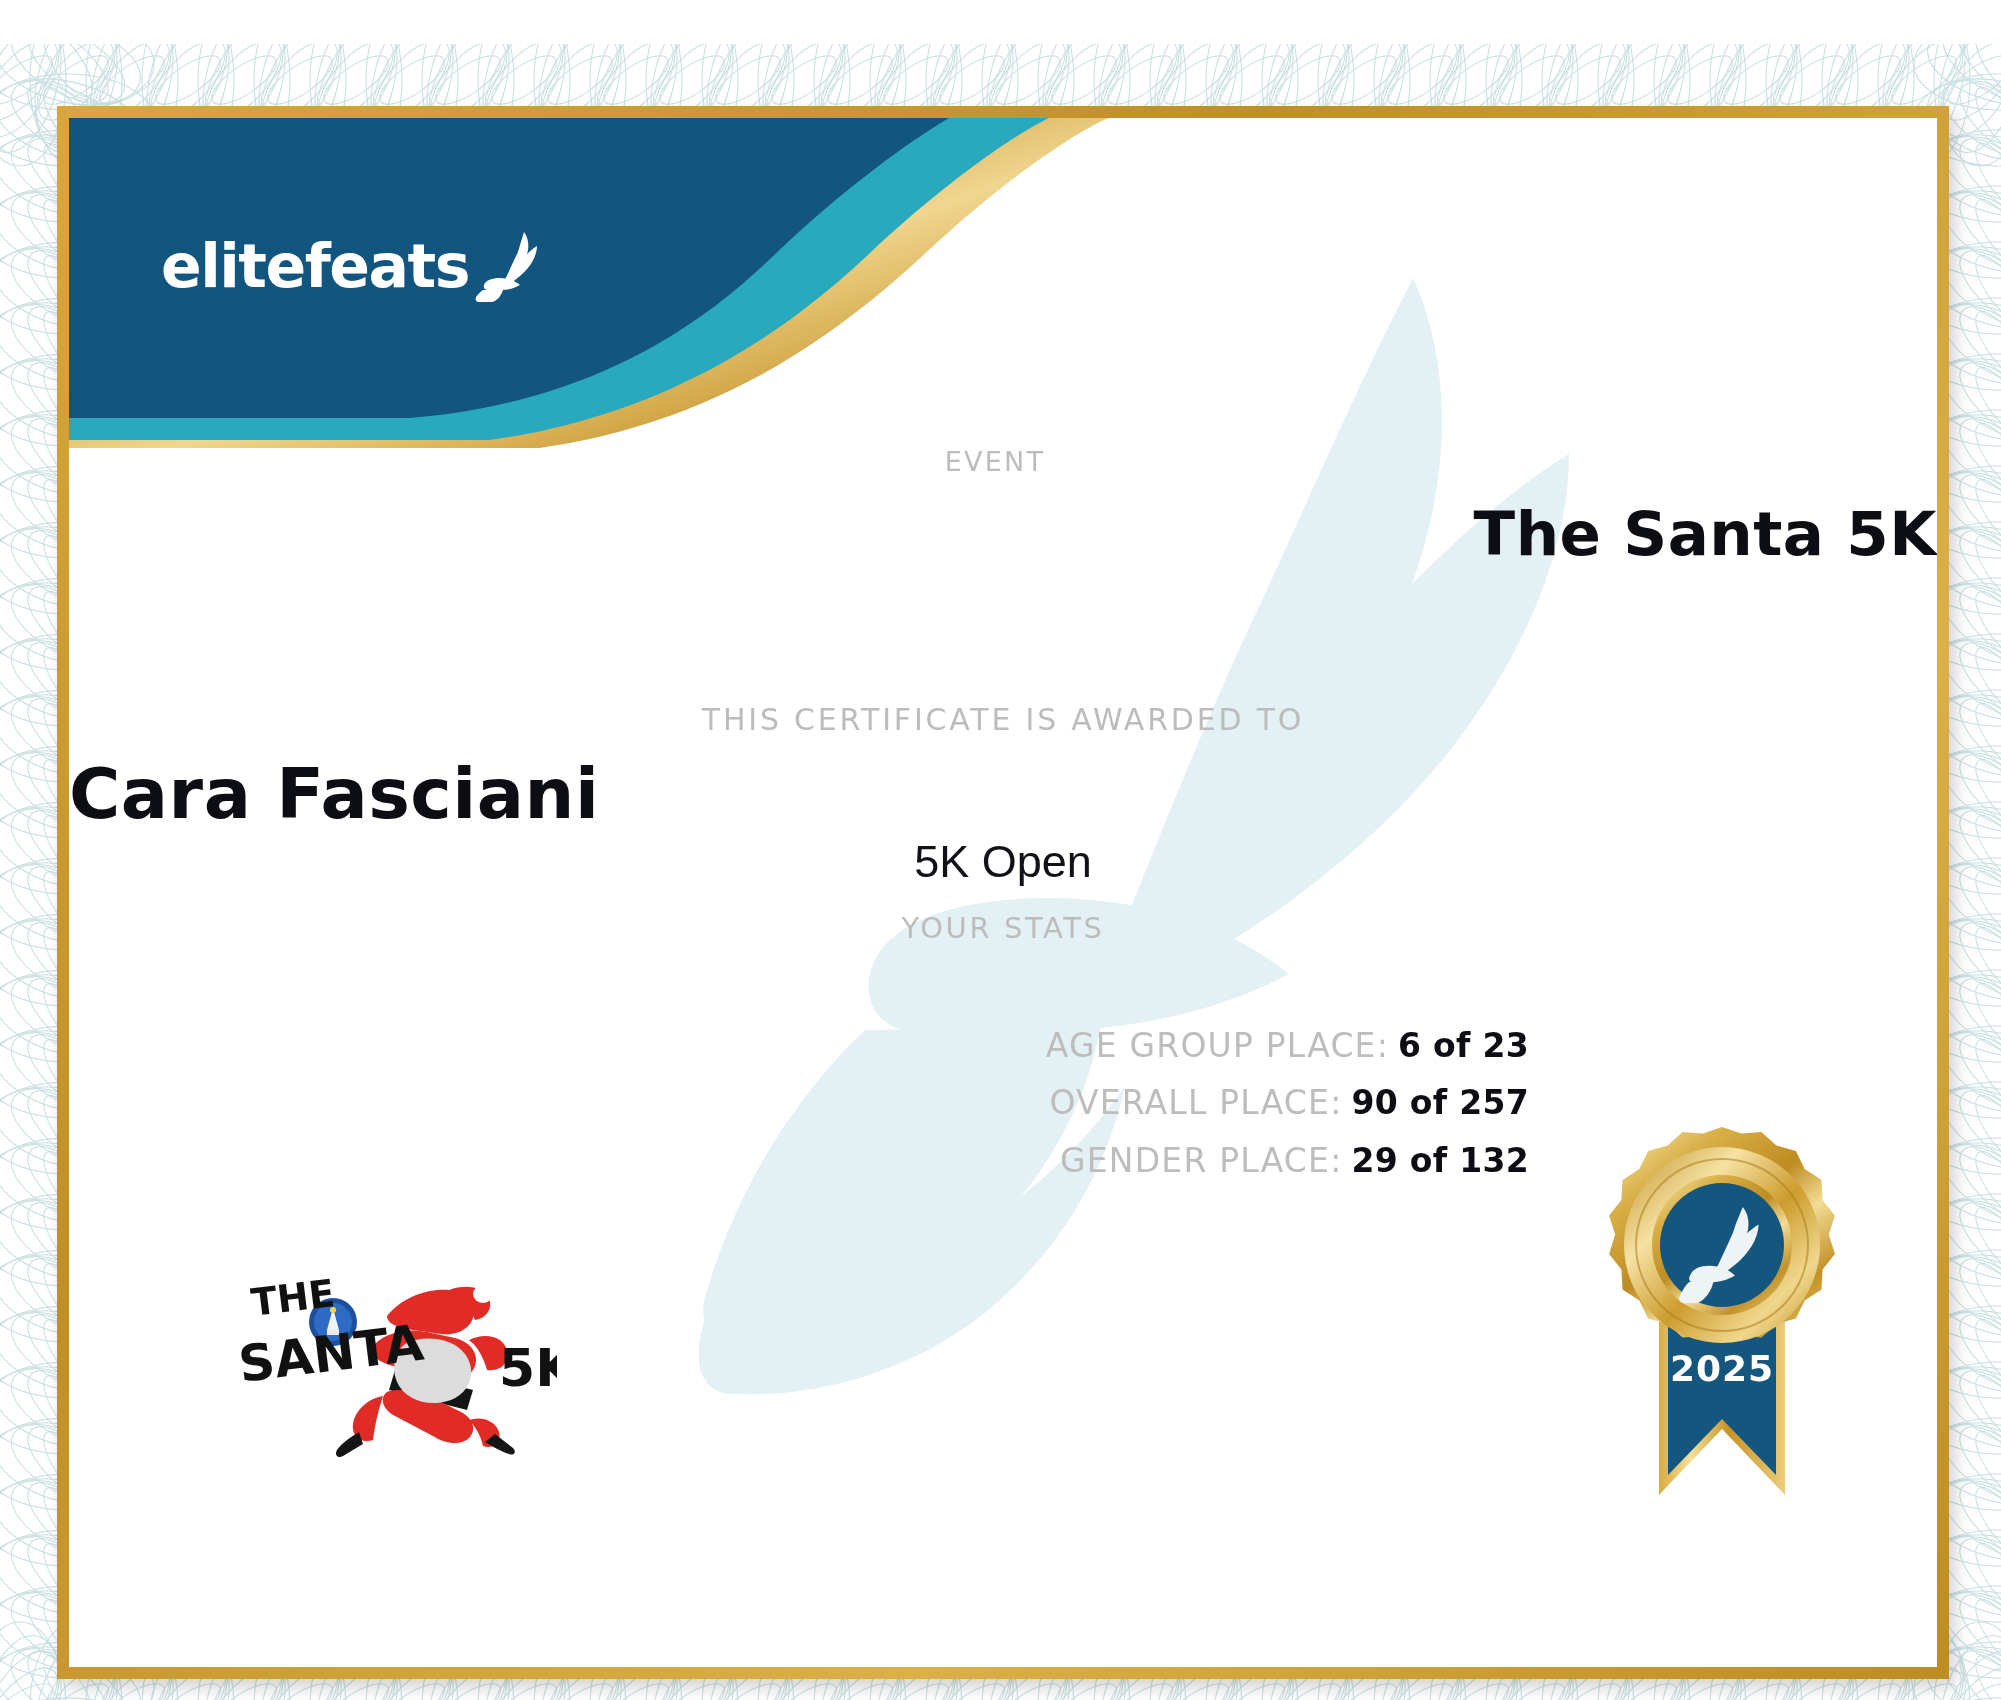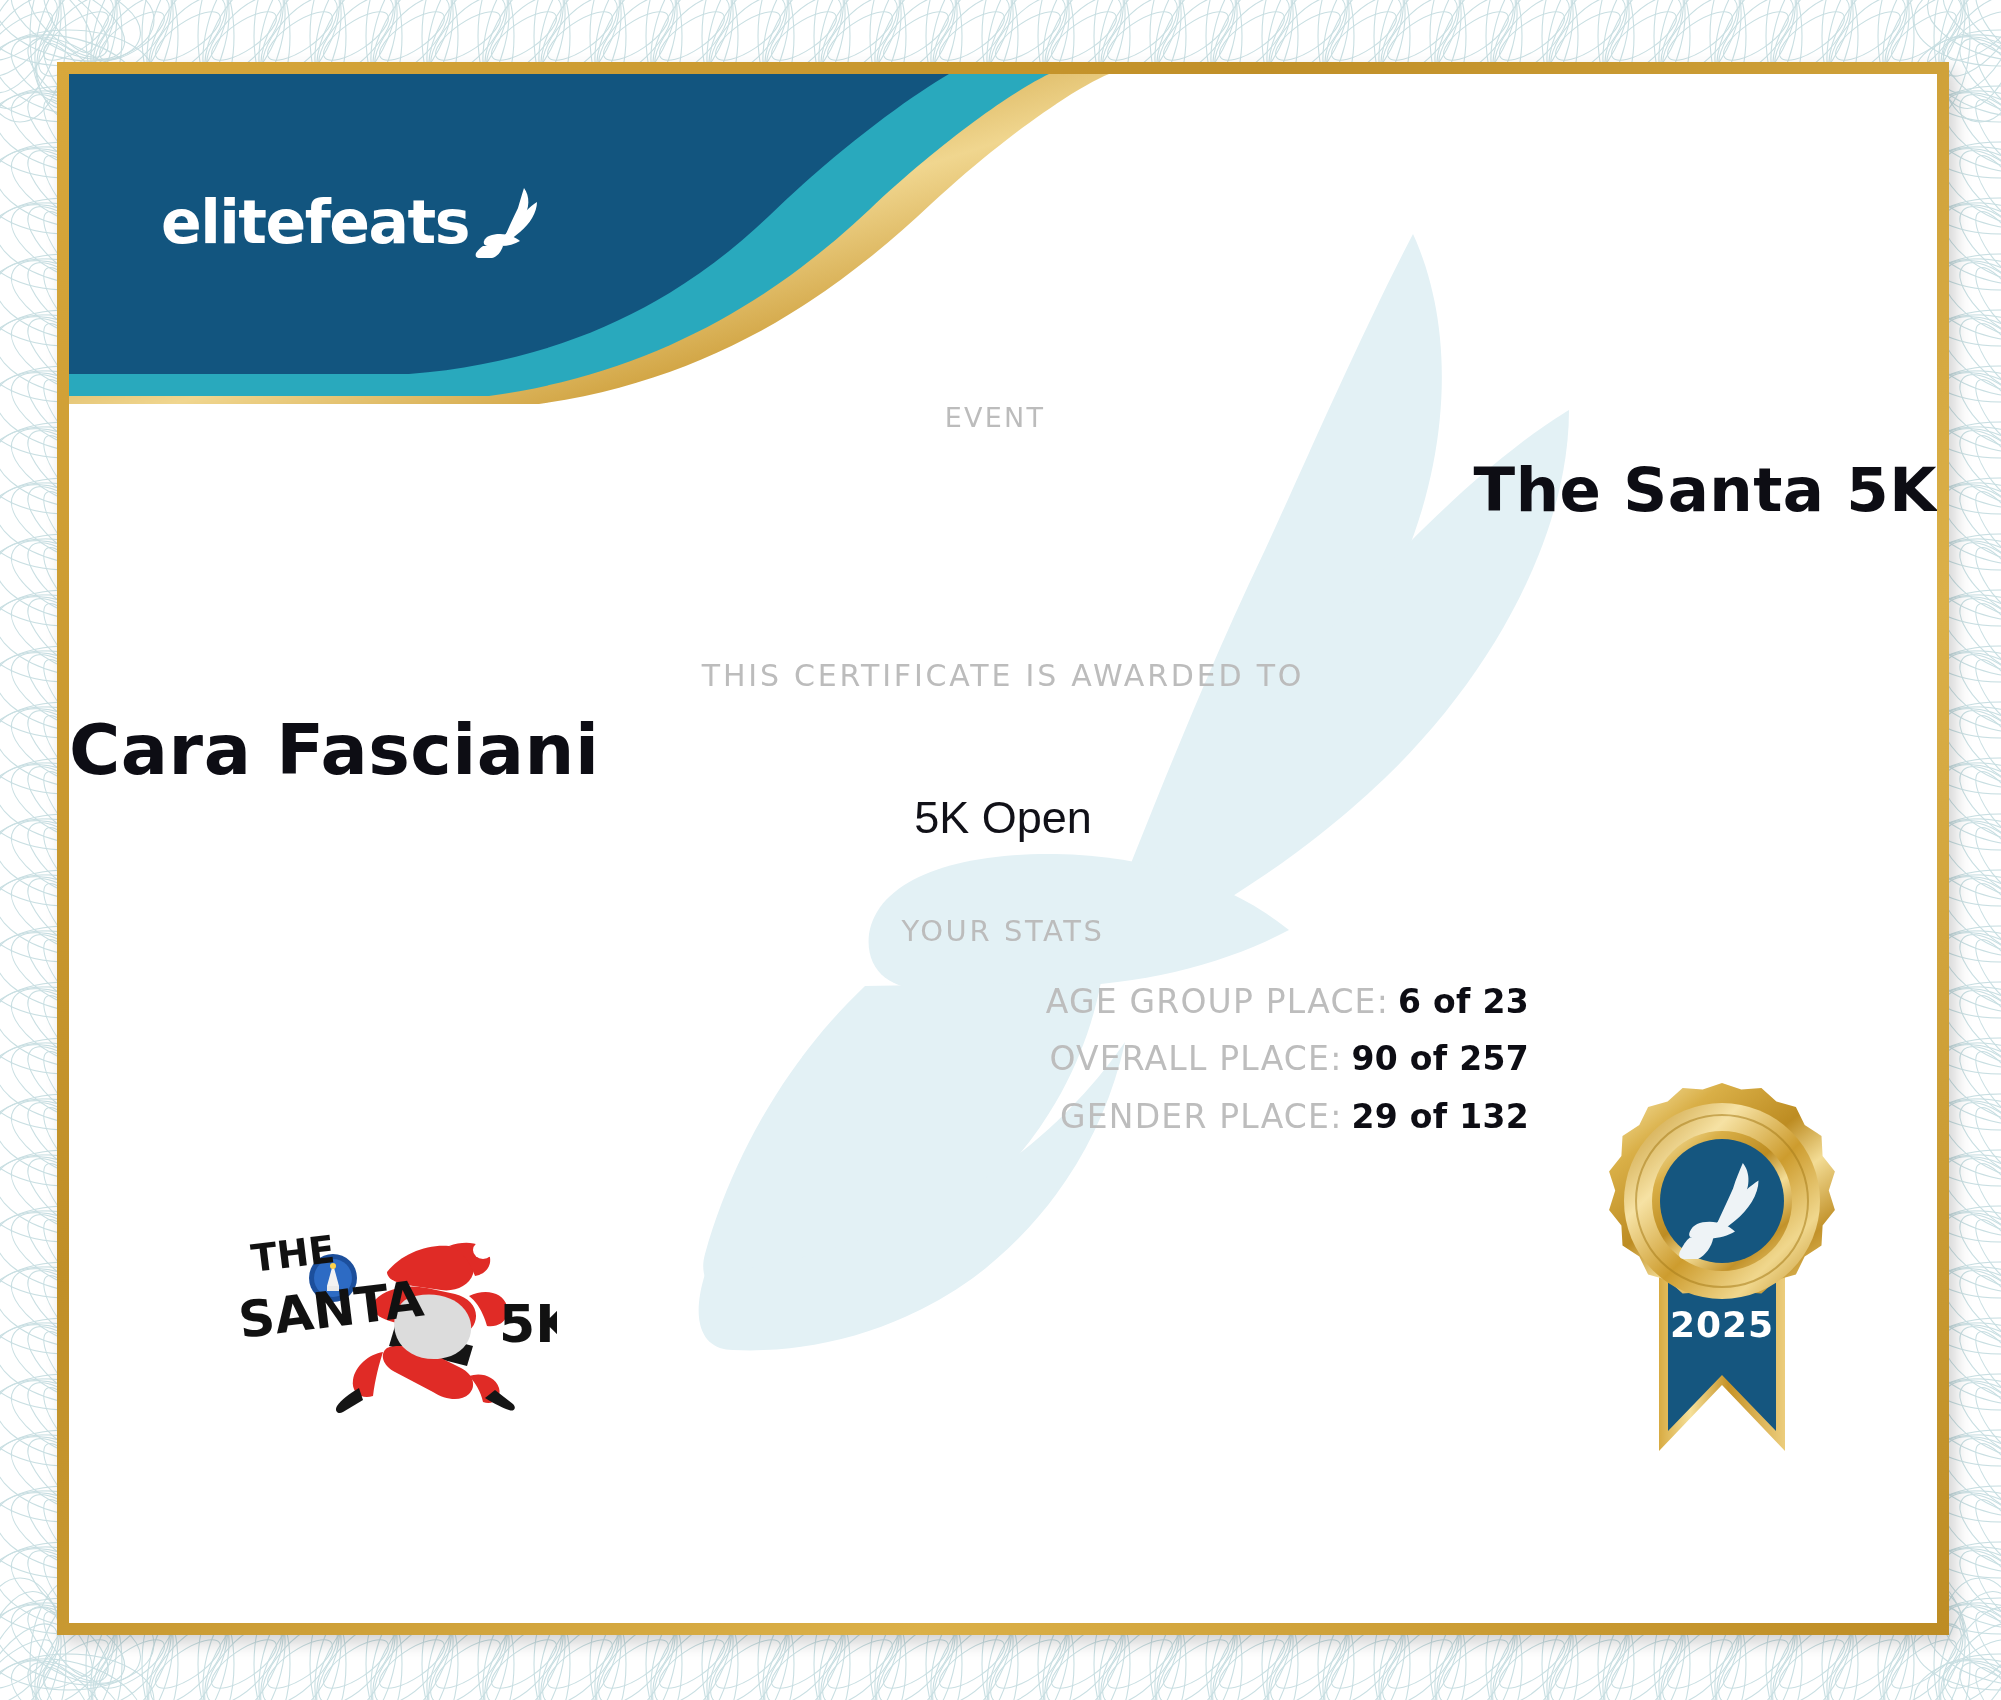--- a/index.html
+++ b/index.html
@@ -11,20 +11,21 @@
     font-family: "Liberation Sans", sans-serif;
     overflow: hidden;
   }
 
   
   .page {
     position: relative;
     width: 2001px;
     height: 1492px;
     background: #ffffff;
+    margin-top: 44px;
   }
 
   .guilloche {
     position: absolute;
     inset: 0;
     z-index: 0;
   }
 
   
   .gold-frame {
@@ -153,21 +154,21 @@
     text-align: center;
     font-family: "Liberation Sans", sans-serif;
     font-weight: 400;
     font-size: 45px;
     color: #111118;
   }
 
   .stats-label {
     position: absolute;
     left: 0; right: 0;
-    top: 840px;
+    top: 793px;
     text-align: center;
     font-size: 29px;
     letter-spacing: 2.6px;
   }
 
   .stats-block {
     position: absolute;
     left: 300px;
     top: 910px;
     width: 1160px;

